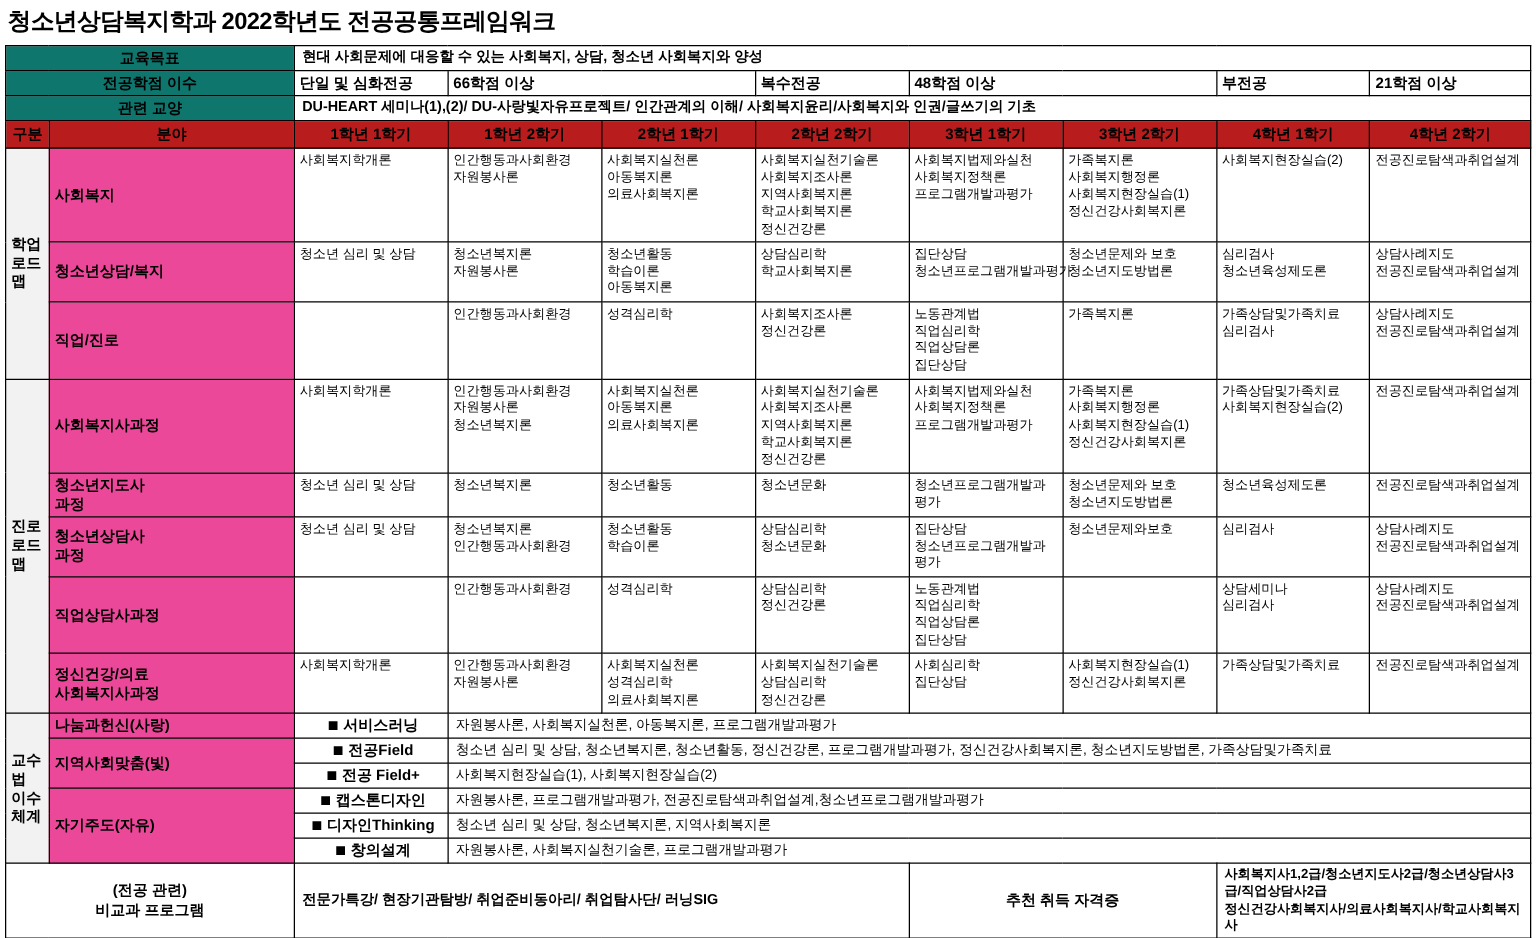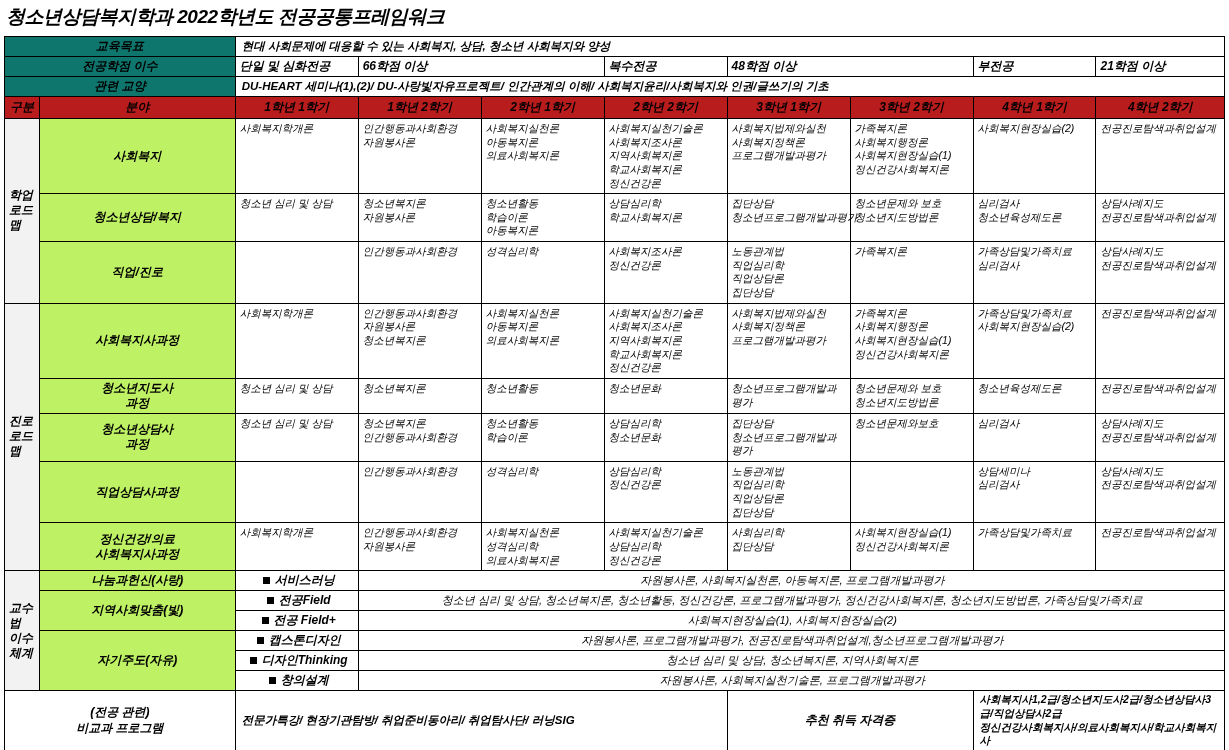--- a/index.html
+++ b/index.html
@@ -7,21 +7,20 @@
     margin: 0;
     padding: 0;
     background: #ffffff;
     font-family: "Liberation Sans", sans-serif;
     color: #000000;
     width: 1229px;
   }
   .page {
     width: 1229px;
     padding: 2px 4px 0 4px;
-    font-style: italic;
   }
   .doc-title {
     font-size: 19px;
     font-weight: bold;
     letter-spacing: -0.5px;
     margin: 2px 0 6px 2px;
     white-space: nowrap;
   }
   table {
     border-collapse: collapse;
@@ -53,23 +52,22 @@
     padding-left: 6px;
   }
   .colhdr {
     text-align: center;
     font-weight: bold;
     background: #b91c1c;
     font-size: 12px;
     height: 22px;
   }
   .rowlabel {
-    text-align: center;
-    font-weight: bold;
-    background: #bef264;
+    font-weight: bold;
+    background: #ec4899;
     font-size: 12px;
   }
   .sidelabel {
     text-align: left;
     font-weight: bold;
     background: #f2f2f2;
     font-size: 12px;
     width: 32px;
   }
   .cell {
@@ -90,21 +88,21 @@
     display: inline-block;
     width: 7px;
     height: 7px;
     background: #000;
     margin-right: 5px;
     vertical-align: middle;
     position: relative;
     top: -1px;
   }
   .listcell {
-    text-align: center;
+    text-align: left;
     font-size: 11px;
     padding-left: 6px;
   }
   .bottom-label {
     text-align: center;
     font-weight: bold;
     font-size: 12px;
     line-height: 1.3;
   }
   .bottom-val {

